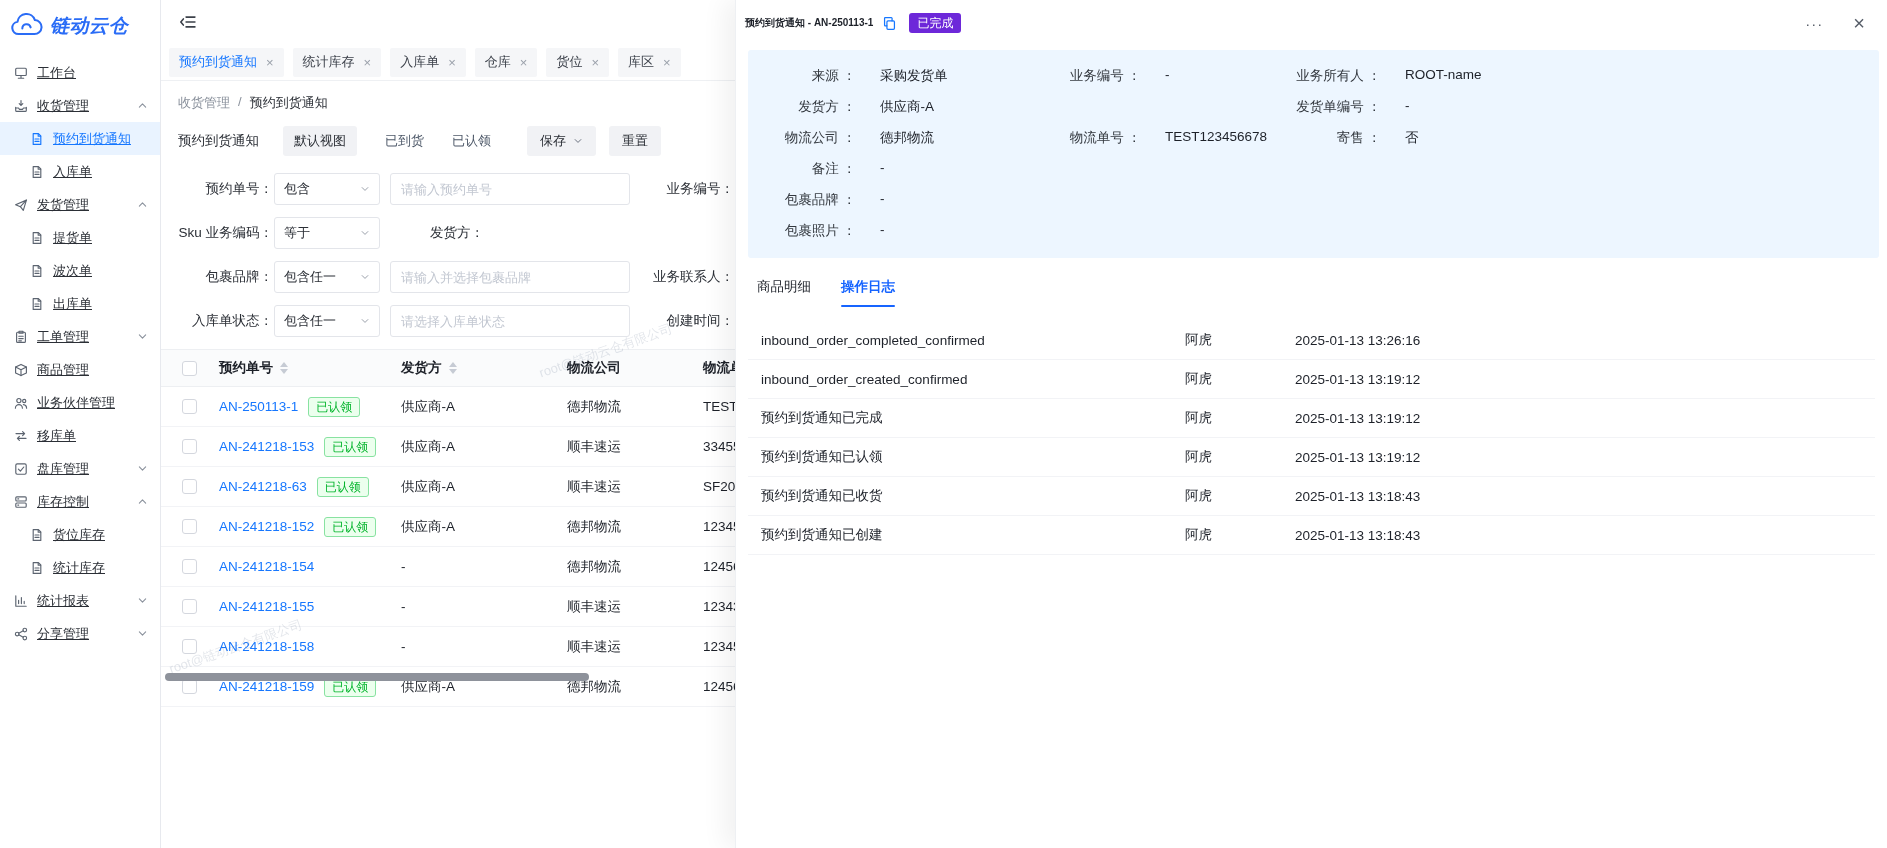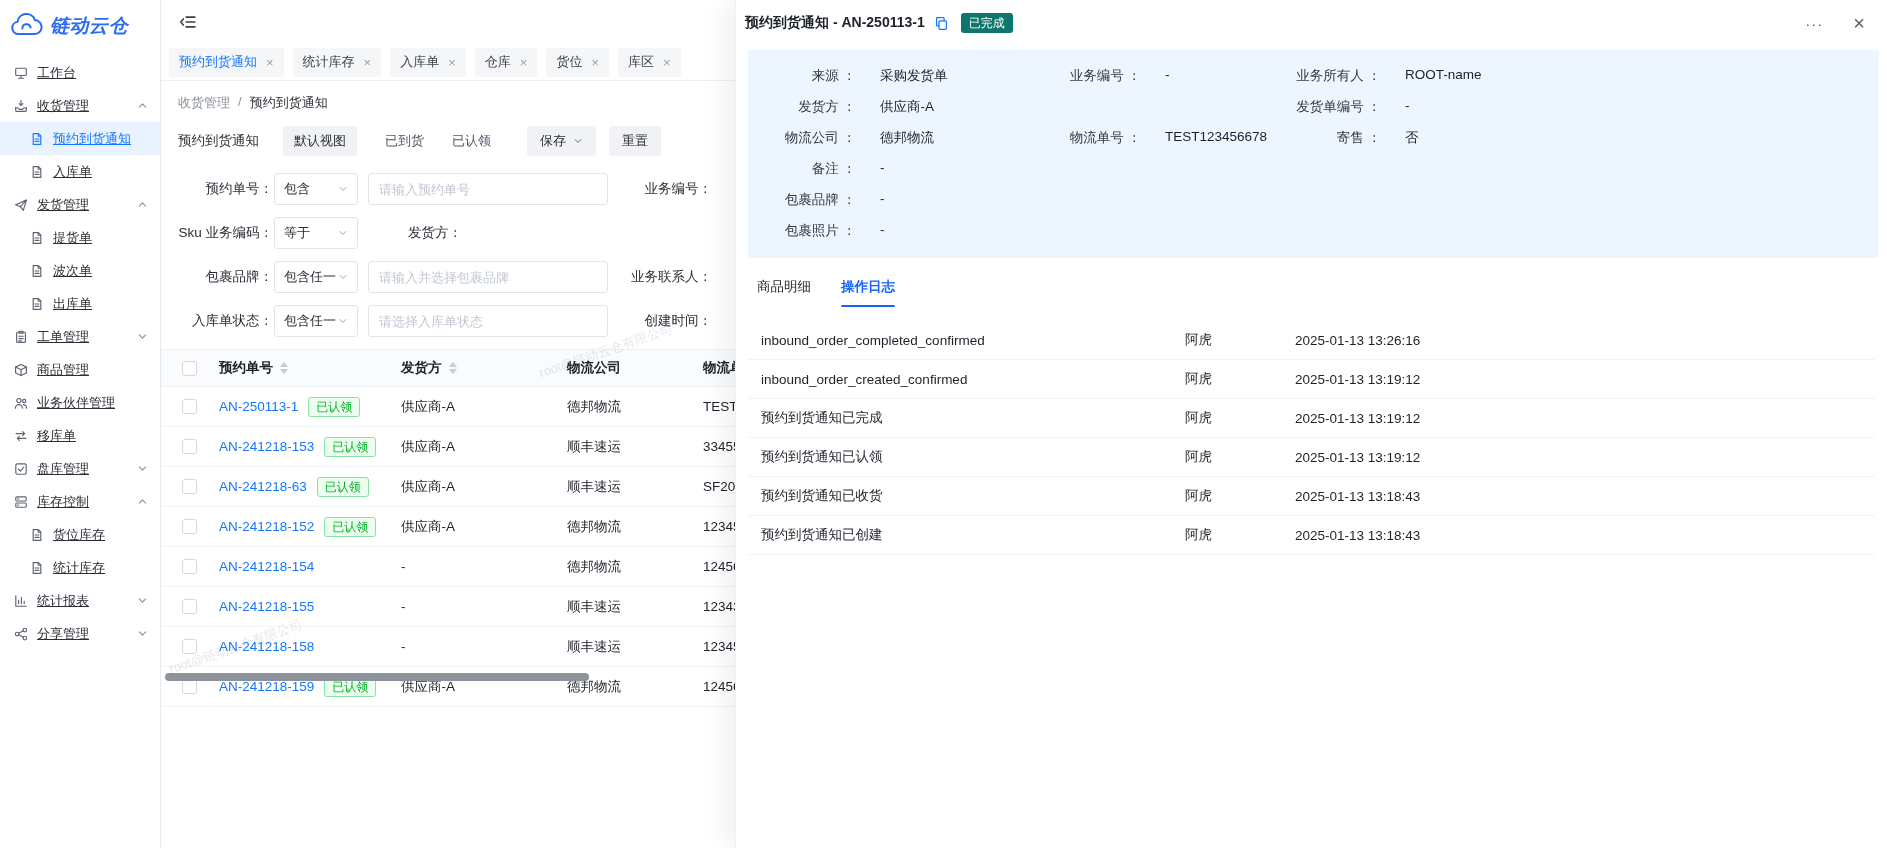--- a/index.html
+++ b/index.html
@@ -36,21 +36,21 @@
   .vchip { background:#f1f2f5; border-radius:3px; padding:6px 11px; font-size:13px; color:#2b2f36; margin-right:28px; cursor:pointer; white-space:nowrap; }
   .vplain { font-size:13px; color:#4e5969; margin-right:28px; cursor:pointer; white-space:nowrap; }
   .btn { background:#f1f2f5; border-radius:3px; height:30px; display:inline-flex; align-items:center; gap:7px; padding:0 13px; font-size:13px; color:#2b2f36; cursor:pointer; white-space:nowrap; }
   .btn.save { margin-left:8px; }
   .btn.reset { margin-left:13px; }
   .btn .chev { width:10px; height:10px; color:#6b7280; }
 
   .filters { padding:16px 0 0 17px; }
   .f-row { display:flex; align-items:center; margin-bottom:12px; }
   .f-label { width:95px; text-align:right; font-size:13.5px; color:#2b2f36; white-space:nowrap; flex:none; }
-  .sel { width:84px; height:32px; border:1px solid #e3e5ea; border-radius:3px; background:#fff; display:flex; align-items:center; justify-content:space-between; padding:0 9px; font-size:13px; color:#2b2f36; margin-left:1px; cursor:pointer; flex:none; }
+  .sel { width:106px; height:32px; border:1px solid #e3e5ea; border-radius:3px; background:#fff; display:flex; align-items:center; justify-content:space-between; padding:0 9px; font-size:13px; color:#2b2f36; margin-left:1px; cursor:pointer; flex:none; }
   .sel .chev { width:10px; height:10px; color:#9aa0aa; }
   .f-input { width:240px; height:32px; border:1px solid #e3e5ea; border-radius:3px; margin-left:10px; padding:0 10px; font-size:13px; color:#2b2f36; outline:none; background:#fff; flex:none; }
   .f-input::placeholder { color:#c2c7d1; }
   .f-right { width:104px; text-align:right; font-size:13.5px; color:#2b2f36; white-space:nowrap; flex:none; }
 
   .dtable { margin-top:12px; font-size:13.5px; }
   .thead { display:flex; align-items:center; height:38px; background:#fafbfc; border-top:1px solid #edeff2; border-bottom:1px solid #edeff2; color:#1d2129; font-weight:600; }
   .c-check { width:46px; padding-left:21px; flex:none; }
   .c-order { width:182px; padding-left:12px; display:flex; align-items:center; flex:none; }
   .c-ship  { width:166px; padding-left:12px; display:flex; align-items:center; flex:none; }
@@ -65,23 +65,23 @@
   .tag { margin-left:10px; font-size:12px; line-height:18px; padding:0 7px; color:#00b42a; background:#ecffee; border:1px solid #88e2a1; border-radius:3px; white-space:nowrap; }
   .cb { width:15px; height:15px; border:1.5px solid #d4d7de; border-radius:3px; background:#fff; display:block; cursor:pointer; }
   .hthumb { position:absolute; left:4px; top:673px; width:424px; height:8px; border-radius:4px; background:#8e929b; cursor:pointer; }
   .wm { position:absolute; color:rgba(40,60,100,.13); font-size:13px; transform:rotate(-19deg); pointer-events:none; white-space:nowrap; }
   .wm1 { left:375px; top:342px; }
   .wm2 { left:5px; top:638px; }
 
   
   .drawer { position:absolute; left:735px; top:0; bottom:0; right:0; background:#fff; z-index:30; box-shadow:-10px 0 24px rgba(0,0,0,.06); border-left:1px solid #eef0f3; }
   .d-head { height:46px; display:flex; align-items:center; padding:0 22px 0 9px; }
-  .d-title { font-size:14px; font-weight:700; color:#1d2129; white-space:nowrap; }
+  .d-title { font-size:10px; font-weight:700; color:#1d2129; white-space:nowrap; }
   .d-copy { width:15px; height:15px; color:#1677ff; margin-left:9px; cursor:pointer; flex:none; }
-  .d-badge { margin-left:12px; background:#0f766e; color:#fff; font-size:12px; line-height:20px; padding:0 8px; border-radius:3px; white-space:nowrap; }
+  .d-badge { margin-left:12px; background:#6d28d9; color:#fff; font-size:12px; line-height:20px; padding:0 8px; border-radius:3px; white-space:nowrap; }
   .d-more { margin-left:auto; color:#565d68; font-size:15px; letter-spacing:1px; cursor:pointer; }
   .d-close { margin-left:30px; color:#565d68; font-size:20px; line-height:1; cursor:pointer; }
   .d-info { margin:4px 8px 0 12px; background:#edf6ff; border-radius:3px; padding:17px 16px 5px 8px; }
   .i-row { display:grid; grid-template-columns:285px 240px 1fr; margin-bottom:13px; }
   .icell { display:flex; align-items:flex-start; font-size:13.5px; }
   .ilab { min-width:100px; text-align:right; color:#33383f; white-space:pre; flex:none; }
   .ival { margin-left:24px; color:#1d2129; white-space:nowrap; }
   .d-tabs { display:flex; gap:30px; margin:20px 0 0 21px; }
   .d-tab { font-size:13.5px; color:#1d2129; padding-bottom:11px; cursor:pointer; position:relative; white-space:nowrap; }
   .d-tab.active { color:#1664ff; font-weight:600; }

